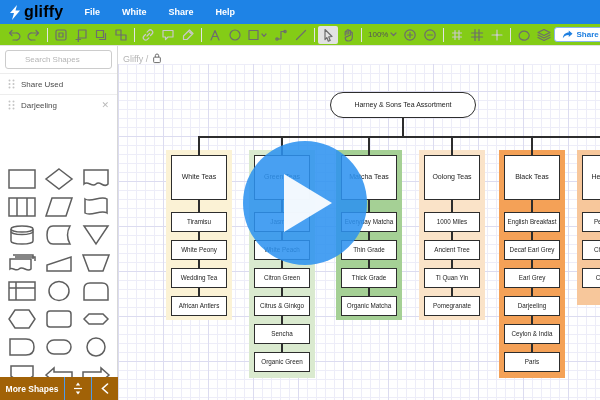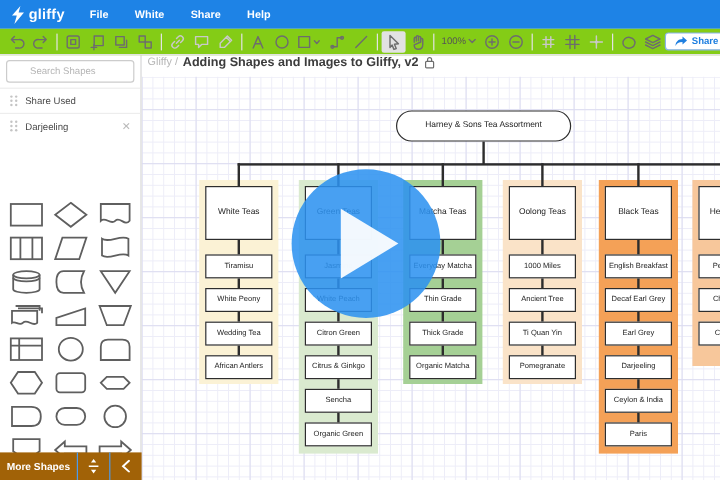--- a/index.html
+++ b/index.html
@@ -1,21 +1,21 @@
 <!DOCTYPE html>
 <html><head>
 <meta charset="utf-8">
 <style>
   html,body{margin:0;padding:0;background:#fff;}
   #app{position:relative;width:600px;height:400px;overflow:hidden;font-family:"Liberation Sans",sans-serif;
        -webkit-font-smoothing:antialiased;background:#fff;}
   
   .menubar{position:absolute;left:0;top:0;width:600px;height:24px;background:#1E83E6;display:flex;align-items:center;z-index:20;}
   .logo{display:flex;align-items:center;gap:3px;padding:0 10px 0 8px;}
-  .logo-text{color:#ffffff;font-weight:bold;font-size:12px;letter-spacing:.2px;}
+  .logo-text{color:#000000;font-weight:bold;font-size:16px;letter-spacing:.2px;}
   .menu-item{color:#fff;font-size:9px;font-weight:bold;padding:0 11px;cursor:default;}
   
   .toolbar{position:absolute;left:0;top:24px;width:600px;height:22px;background:#84cc16;border-bottom:1px solid #e2e2e2;
            display:flex;align-items:center;padding:0 4px;box-sizing:border-box;z-index:20;}
   .tbtn{width:20px;height:18px;display:flex;align-items:center;justify-content:center;border-radius:2px;flex:0 0 auto;}
   .tbtn.active{background:#e2e2e2;}
   .tdiv{width:1px;height:14px;background:#e3e3e3;margin:0 3px;flex:0 0 auto;}
   .ticon{stroke:#6d6d6d;fill:none;stroke-width:1.2;stroke-linecap:round;stroke-linejoin:round;}
   .ticon.dis{stroke:#c9c9c9;}
   .ttext{font-size:8px;color:#555;display:flex;align-items:center;gap:2px;padding:0 3px;}
@@ -35,21 +35,21 @@
   .more-bar{position:absolute;left:0;bottom:0;width:118px;height:23px;background:#a16207;display:flex;align-items:center;z-index:16;}
   .more-label{flex:1;text-align:center;color:#fff;font-size:8.5px;font-weight:bold;}
   .mb-div{width:1px;height:23px;background:#4b9bec;}
   .mb-btn{width:26px;height:23px;display:flex;align-items:center;justify-content:center;color:#fff;}
   
   .canvas{position:absolute;left:118px;top:46px;right:0;bottom:0;background:#fff;
     background-image:
       linear-gradient(#dcdcf0 1px,transparent 1px),linear-gradient(90deg,#dcdcf0 1px,transparent 1px),
       linear-gradient(#ededf8 1px,transparent 1px),linear-gradient(90deg,#ededf8 1px,transparent 1px);
     background-size:45px 45px,45px 45px,9px 9px,9px 9px;z-index:1;}
-  .titlebar{position:absolute;left:118px;top:46px;right:0;height:18px;background:#fff;display:flex;align-items:flex-start;
+  .titlebar{position:absolute;left:118px;top:46px;right:0;height:18px;background:#fff;display:flex;align-items:flex-end;
             padding-left:5px;gap:4px;z-index:5;}
   .crumb{font-size:9px;color:#b5b5b5;}
   .doc-title{font-size:10.5px;font-weight:bold;color:#3c3c3c;}
   
   .node,.container,.lineV,.lineH{position:absolute;box-sizing:border-box;}
   .container{top:150px;width:66px;z-index:2;}
   .lineV{width:2px;background:#2d2d2d;z-index:3;}
   .lineH{height:2px;background:#2d2d2d;z-index:3;}
   .node{background:#fff;border:1.5px solid #2d2d2d;display:flex;align-items:center;justify-content:center;
         text-align:center;color:#1c1c1c;line-height:1.15;z-index:4;padding:1px;}
@@ -226,21 +226,20 @@
           <path d="M8,0.5 L12.5,4.5 L8,8.5 V6 C4,6 2.2,7.6 1,10 C1,5.6 4,3.1 8,3 Z" fill="#1E7FE0"></path>
         </svg>
       <span>Share</span>
     </button>
   </div>
 
   <div class="canvas"></div>
 
   <div class="titlebar">
     <span class="crumb">Gliffy /</span>
-    <span class="doc-title">Adding Shapes and Images to Gliffy, v2</span>
     <svg width="10" height="12" viewBox="0 0 12 14">
         <rect x="2" y="6" width="8" height="6.5" rx="1" fill="none" stroke="#6d6d6d" stroke-width="1.2"></rect>
         <path d="M4,6 V4.2 a2,2 0 0 1 4,0 V6" fill="none" stroke="#6d6d6d" stroke-width="1.2"></path>
       </svg>
   </div>
 
   <div class="container x-c" style="left: 166px; height: 170px; background: rgb(251, 242, 213);"></div>
   <div class="container" style="left: 249px; height: 228px; background: rgb(218, 234, 207);"></div>
   <div class="container" style="left: 336px; height: 170px; background: rgb(165, 208, 149);"></div>
   <div class="container" style="left: 419px; height: 170px; background: rgb(250, 227, 200);"></div>

